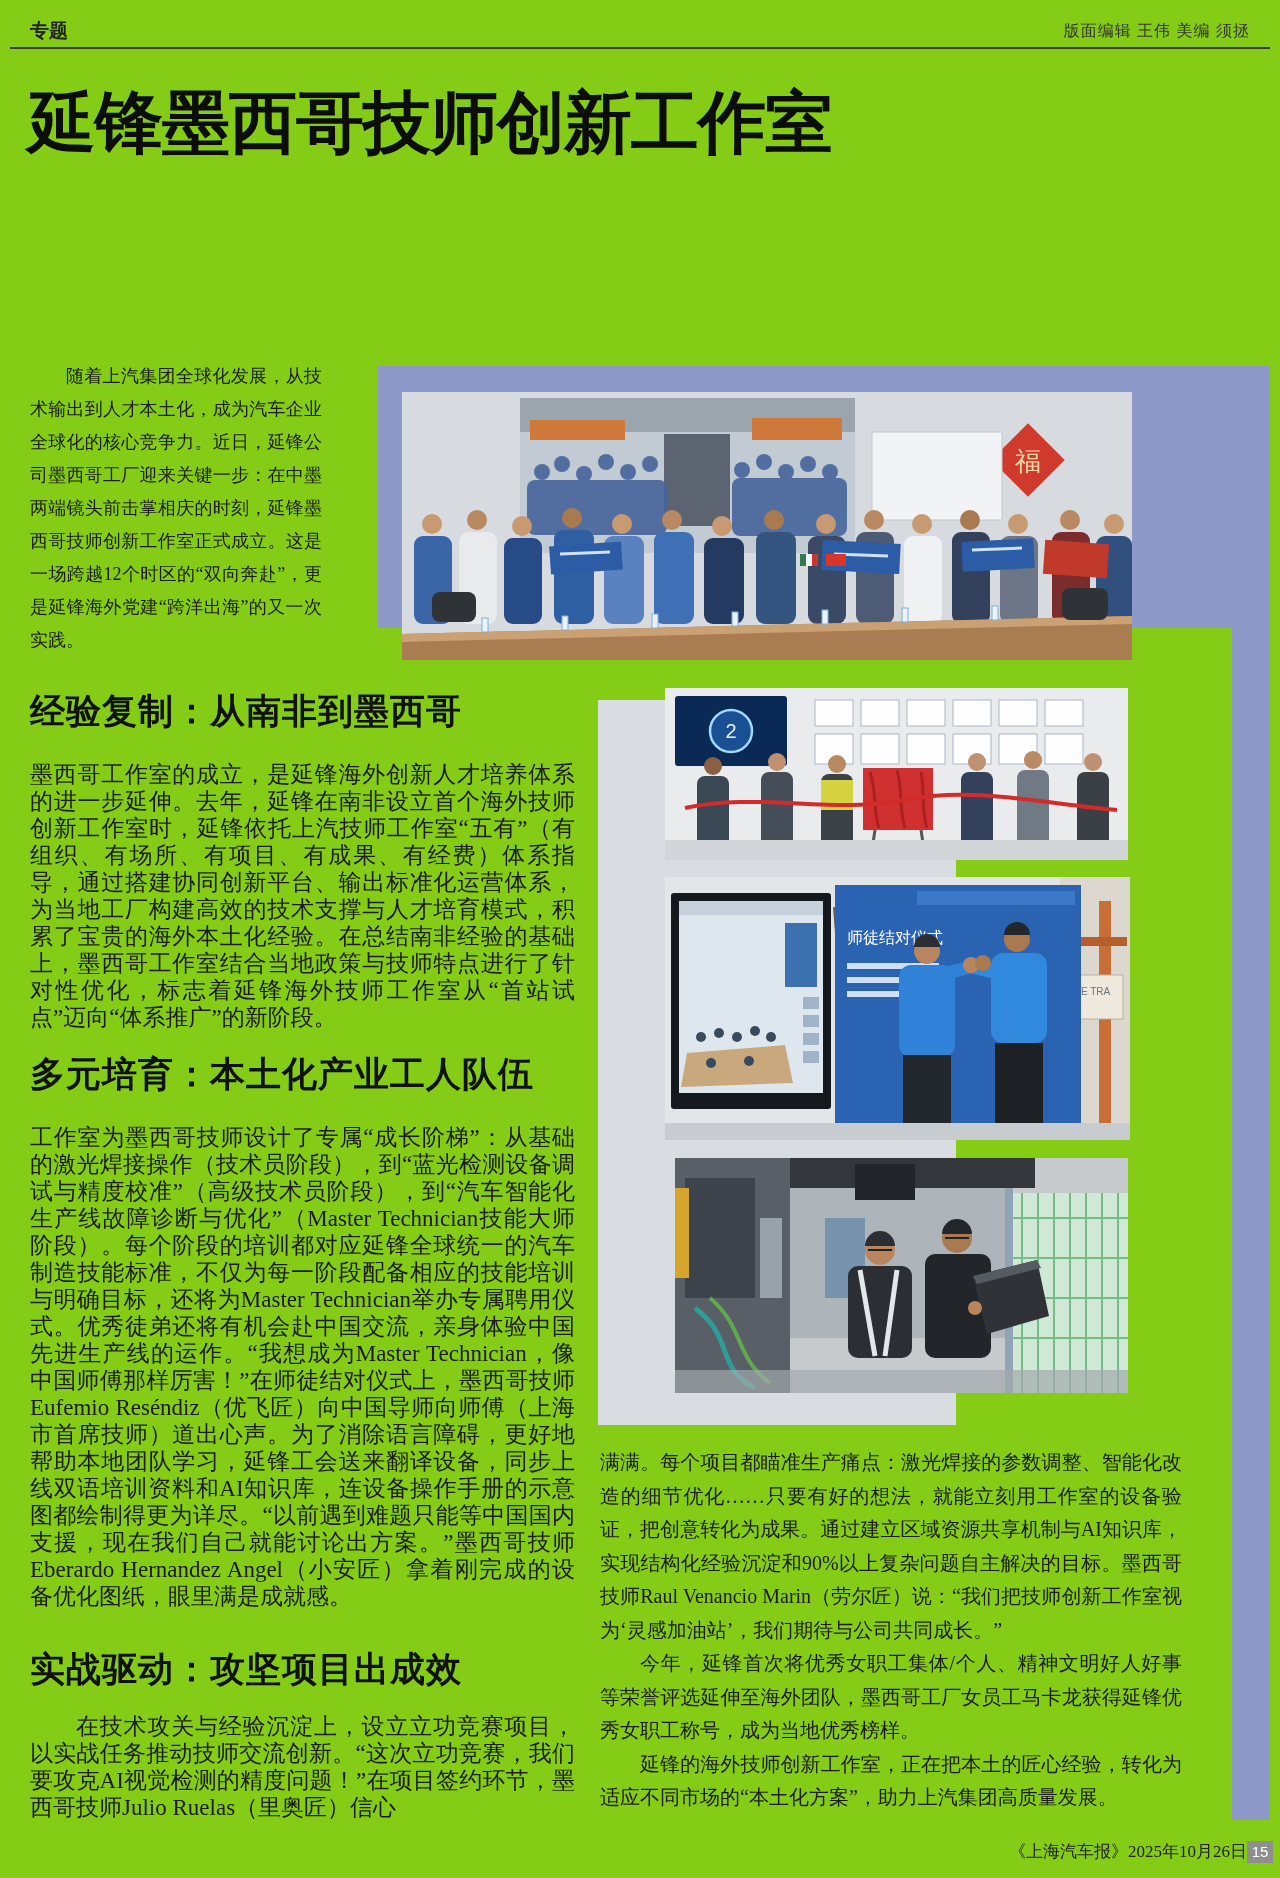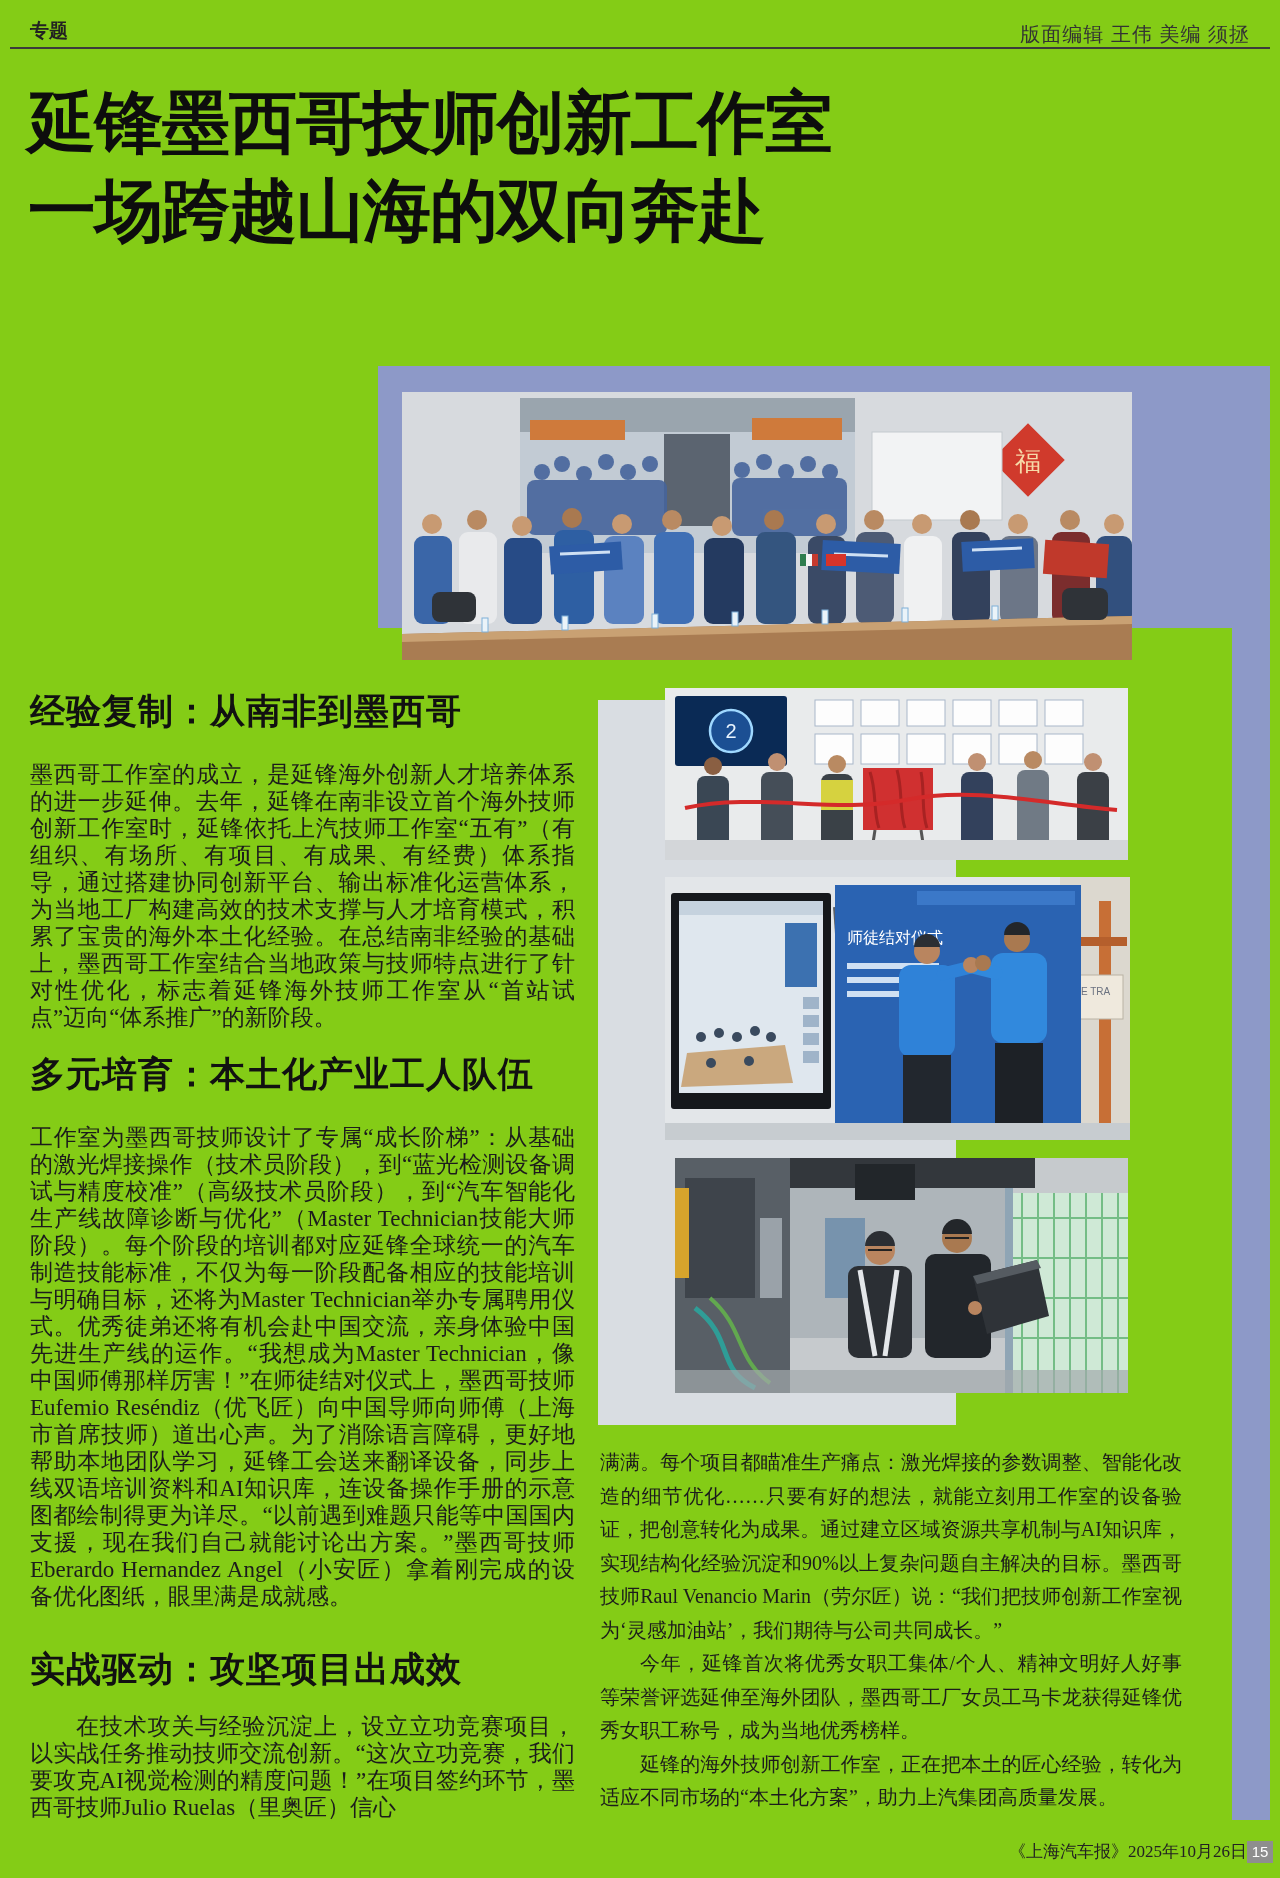--- a/index.html
+++ b/index.html
@@ -1,21 +1,21 @@
 <!DOCTYPE html>
 <html><head>
 <meta charset="utf-8">
 <style>
   html,body{margin:0;padding:0;background:#ffffff;}
   .page{position:relative;width:1280px;height:1878px;background:#84cc16;overflow:hidden;
         font-family:"Liberation Serif","DejaVu Serif",serif;color:#1c1c1c;}
   .abs{position:absolute;}
   
   .kicker{left:30px;top:18px;font-family:"Liberation Sans",sans-serif;font-weight:700;font-size:19px;color:#222;}
-  .credits{right:30px;top:21px;font-family:"Liberation Sans",sans-serif;font-size:20px;color:#333;letter-spacing:1px;}
+  .credits{right:30px;top:21px;font-family:"Liberation Sans",sans-serif;font-size:16px;color:#333;letter-spacing:1px;}
   .rule{left:10px;top:47px;width:1260px;height:2px;background:#3b3b3b;}
   
   .headline{left:28px;top:78px;width:1100px;font-family:"Liberation Sans",sans-serif;
             font-weight:900;font-size:68px;line-height:88px;color:#0d0d0d;letter-spacing:-1px;}
   
   .lav-block{left:378px;top:366px;width:892px;height:262px;background:#8d99c8;}
   .lav-strip{left:1232px;top:628px;width:38px;height:1192px;background:#8d99c8;}
   .gray-panel{left:598px;top:700px;width:358px;height:725px;background:#d9dde2;}
   
   .photo{position:absolute;overflow:hidden;background:#cfd3d7;}
@@ -47,27 +47,27 @@
 <body>
 
 <div class="page">
 
   <div class="abs kicker">专题</div>
   <div class="abs credits">版面编辑 王伟  美编 须拯</div>
   <div class="abs rule"></div>
 
   <div class="abs headline">
     <div>延锋墨西哥技师创新工作室</div>
-    <div>一场跨越山海的双向奔赴</div>
   </div>
 
   <div class="abs lav-block"></div>
   <div class="abs lav-strip"></div>
   <div class="abs gray-panel"></div>
 
+  <div class="abs intro">随着上汽集团全球化发展，从技术输出到人才本土化，成为汽车企业全球化的核心竞争力。近日，延锋公司墨西哥工厂迎来关键一步：在中墨两端镜头前击掌相庆的时刻，延锋墨西哥技师创新工作室正式成立。这是一场跨越12个时区的“双向奔赴”，更是延锋海外党建“跨洋出海”的又一次实践。</div>
 
   <div class="photo photo1">
     <svg viewBox="0 0 730 268" preserveAspectRatio="none">
       <rect x="0" y="0" width="730" height="268" fill="#d7dade"></rect>
       <rect x="118" y="6" width="335" height="155" fill="#c2cbd4"></rect>
       <rect x="118" y="6" width="335" height="34" fill="#9aa5ae"></rect>
       <rect x="128" y="28" width="95" height="20" fill="#cf7a3b"></rect>
       <rect x="350" y="26" width="90" height="22" fill="#cf7a3b"></rect>
       <rect x="262" y="42" width="66" height="92" fill="#5b6470"></rect>
       <g fill="#46659c" opacity="0.9">

